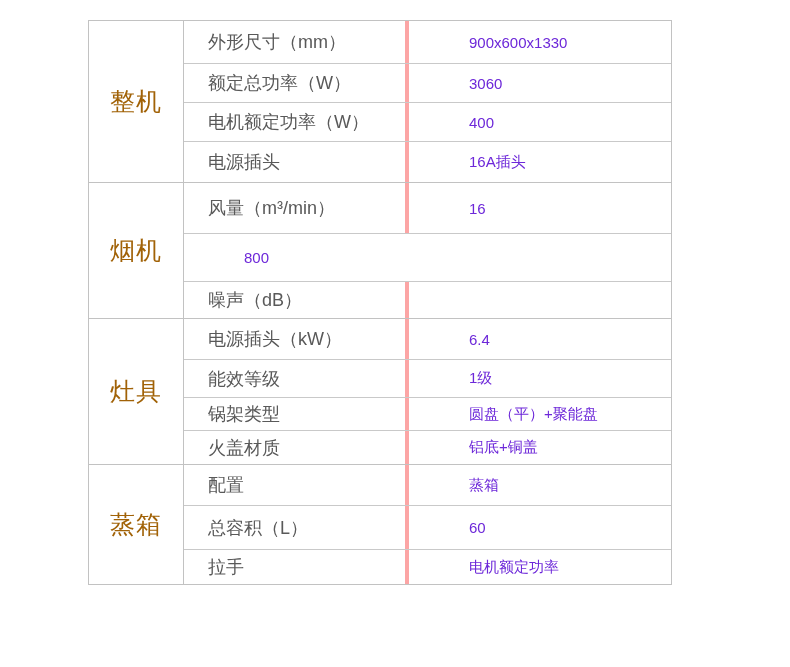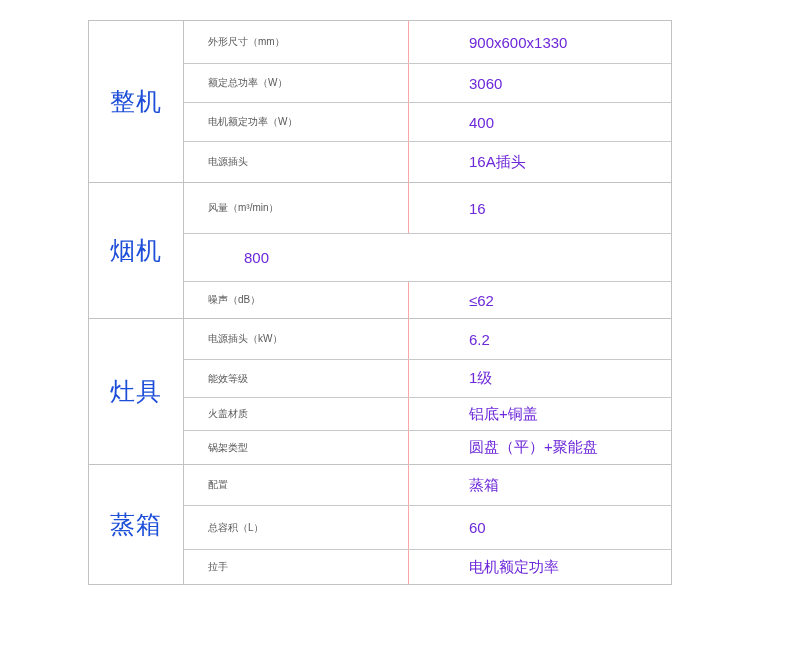--- a/index.html
+++ b/index.html
@@ -34,44 +34,44 @@
     .group-label-cell {
       width: 95px;
       flex: 0 0 95px;
       box-sizing: border-box;
       border-right: 1px solid #c2c2c2;
       display: flex;
       align-items: center;
       justify-content: center;
       font-size: 25px;
       letter-spacing: 1px;
-      color: #1d4ed8;
+      color: #a16207;
     }
     .group-rows {
       flex: 1 1 auto;
       display: flex;
       flex-direction: column;
     }
     .spec-row {
       display: flex;
       box-sizing: border-box;
       border-bottom: 1px solid #c9c9c9;
     }
     .spec-row:last-child {
       border-bottom: none;
     }
     .cell-label {
       width: 225px;
       flex: 0 0 225px;
       box-sizing: border-box;
-      border-right: 1px solid #fca5a5;
+      border-right: 4px solid #fca5a5;
       padding-left: 24px;
       display: flex;
       align-items: center;
-      font-size: 10px;
+      font-size: 18px;
       color: #595959;
     }
     .cell-value {
       flex: 1 1 auto;
       box-sizing: border-box;
       padding-left: 60px;
       display: flex;
       align-items: center;
       font-size: 15px;
       color: #6d28d9;
@@ -110,43 +110,42 @@
       <div class="group-rows">
         <div class="spec-row" style="height:51px">
           <div class="cell-label">风量（m³/min）</div>
           <div class="cell-value">16</div>
         </div>
         <div class="spec-row" style="height:48px">
           <div class="cell-value">800</div>
         </div>
         <div class="spec-row" style="height:36px">
           <div class="cell-label">噪声（dB）</div>
-          <div class="cell-value">≤62</div>
         </div>
       </div>
     </div>
 
     <div class="spec-group">
       <div class="group-label-cell">灶具</div>
       <div class="group-rows">
         <div class="spec-row" style="height:41px">
           <div class="cell-label">电源插头（kW）</div>
-          <div class="cell-value">6.2</div>
+          <div class="cell-value">6.4</div>
         </div>
         <div class="spec-row" style="height:38px">
           <div class="cell-label">能效等级</div>
           <div class="cell-value">1级</div>
         </div>
         <div class="spec-row" style="height:33px">
+          <div class="cell-label">锅架类型</div>
+          <div class="cell-value">圆盘（平）+聚能盘</div>
+        </div>
+        <div class="spec-row" style="height:33px">
           <div class="cell-label">火盖材质</div>
           <div class="cell-value">铝底+铜盖</div>
-        </div>
-        <div class="spec-row" style="height:33px">
-          <div class="cell-label">锅架类型</div>
-          <div class="cell-value">圆盘（平）+聚能盘</div>
         </div>
       </div>
     </div>
 
     <div class="spec-group">
       <div class="group-label-cell">蒸箱</div>
       <div class="group-rows">
         <div class="spec-row" style="height:41px">
           <div class="cell-label">配置</div>
           <div class="cell-value">蒸箱</div>

